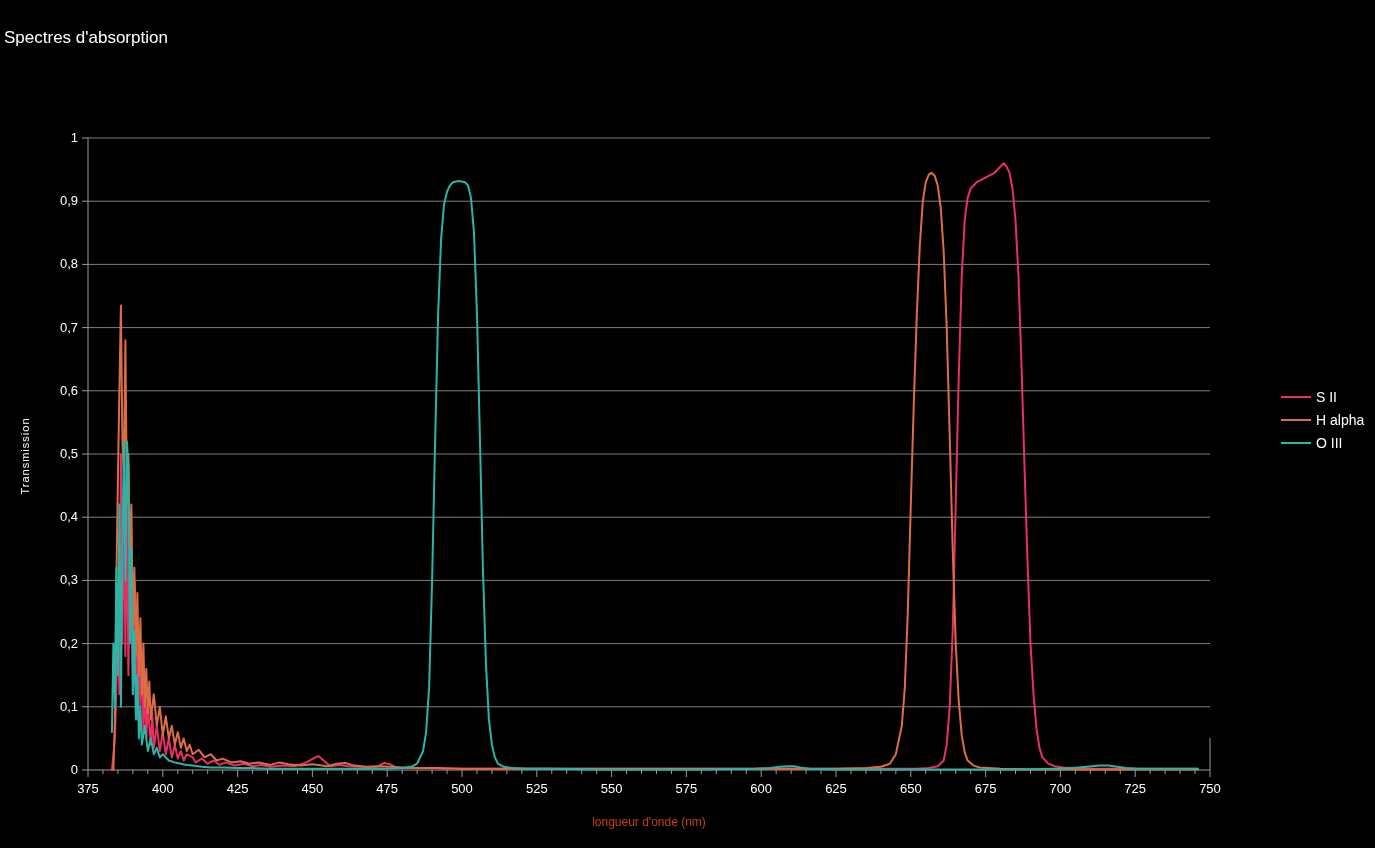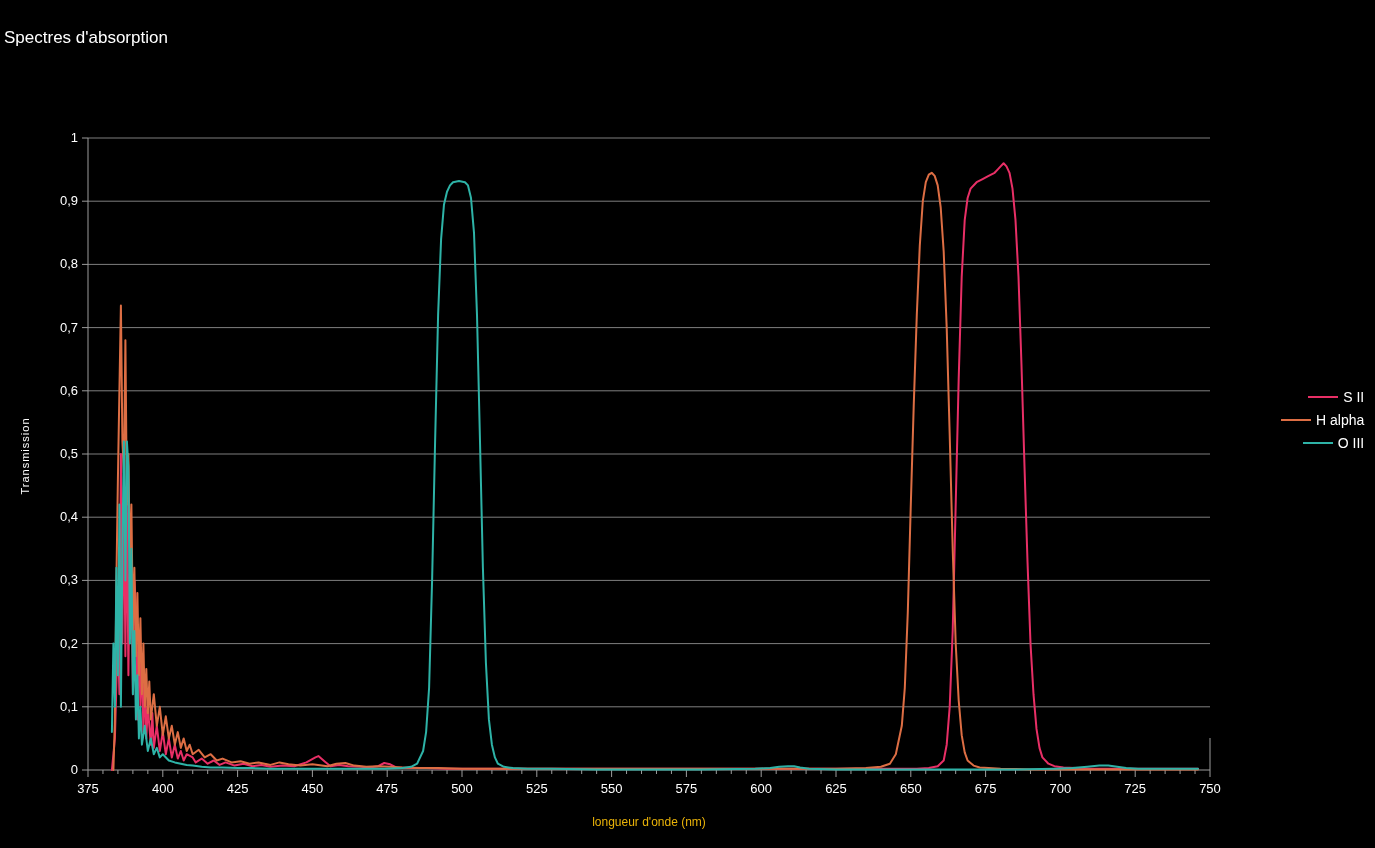--- a/index.html
+++ b/index.html
@@ -11,33 +11,33 @@
   }
   #stage{position:relative;width:1375px;height:848px;background:#000;}
   .title{
     position:absolute;left:4px;width:1375px;
     color:#fff;font-size:17px;
   }
   #chart-title{top:28px;}
   #chart-subtitle{top:74px;}
   #x-axis-title{
     position:absolute;left:88px;width:1122px;top:815px;text-align:center;
-    color:#eab308;font-size:12px;
+    color:#c2410c;font-size:12px;
   }
   #y-axis-title{
     position:absolute;left:-40px;top:450px;width:130px;text-align:center;
     color:#fff;font-size:11px;letter-spacing:1px;
     transform:rotate(-90deg);transform-origin:center center;
   }
   #plot-svg{position:absolute;left:0;top:0;}
   #legend{
     position:absolute;left:1281px;top:385px;
     display:flex;flex-direction:column;gap:0;
   }
-  .legend-row{display:flex;align-items:center;height:23px;justify-content:flex-end;}
+  .legend-row{display:flex;align-items:center;height:23px;}
   .legend-swatch{width:30px;height:2px;margin-right:5px;flex:0 0 auto;}
   .legend-label{color:#fff;font-size:14px;white-space:nowrap;}
 </style>
 </head>
 <body>
 
 <div id="stage">
   <div id="chart-title" class="title">Spectres d'absorption</div>
 
   <svg id="plot-svg" width="1375" height="848" viewBox="0 0 1375 848">

